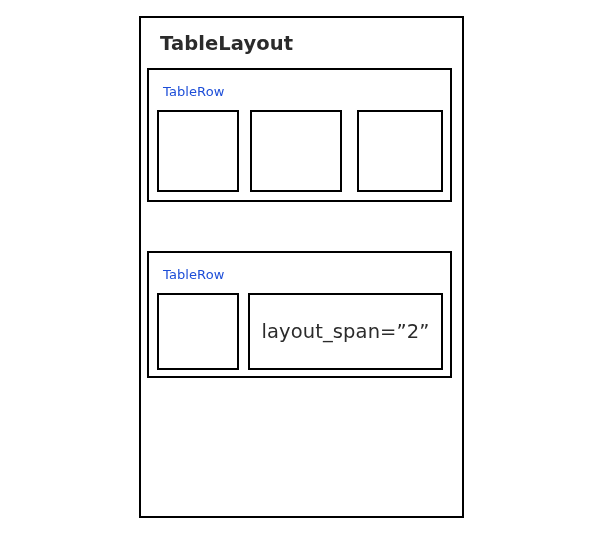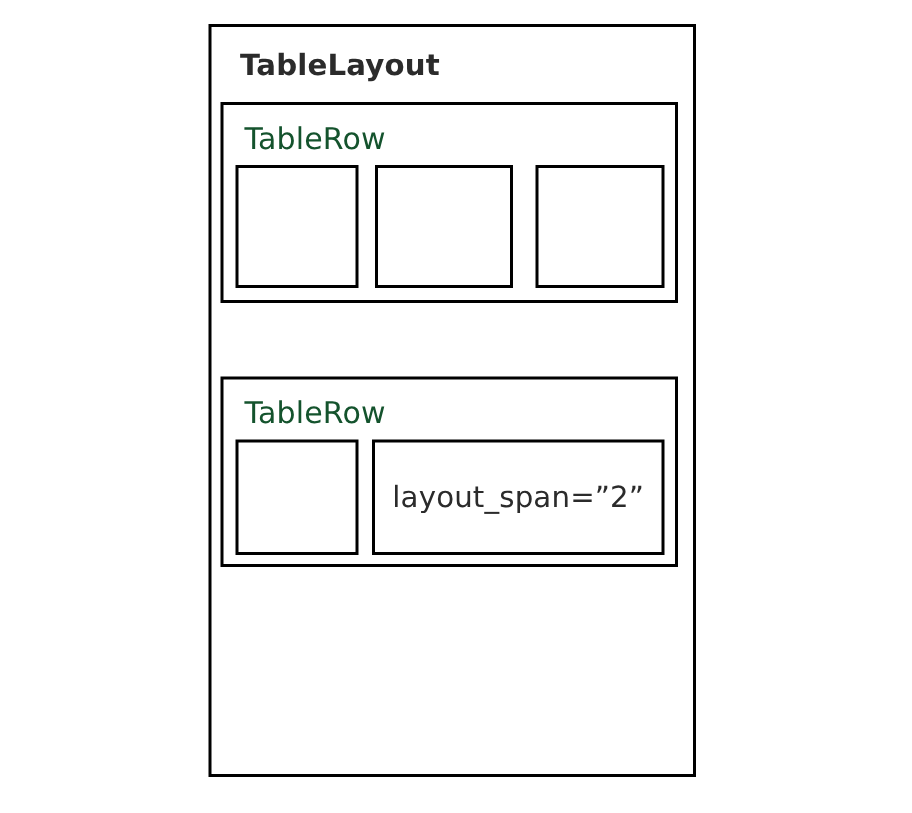--- a/index.html
+++ b/index.html
@@ -54,24 +54,24 @@
   }
   .table-row.row-2 {
     top: 233px;
     height: 127px;
   }
 
   .row-label {
     position: absolute;
     left: 14px;
     top: 10px;
-    font-size: 20px;
+    font-size: 13px;
     line-height: 24px;
     font-weight: 400;
-    color: #14532d;
+    color: #1d4ed8;
     letter-spacing: 0.1px;
     white-space: nowrap;
   }
 
   
   .cell {
     position: absolute;
     box-sizing: border-box;
     border: 2px solid #000000;
     background: #ffffff;

